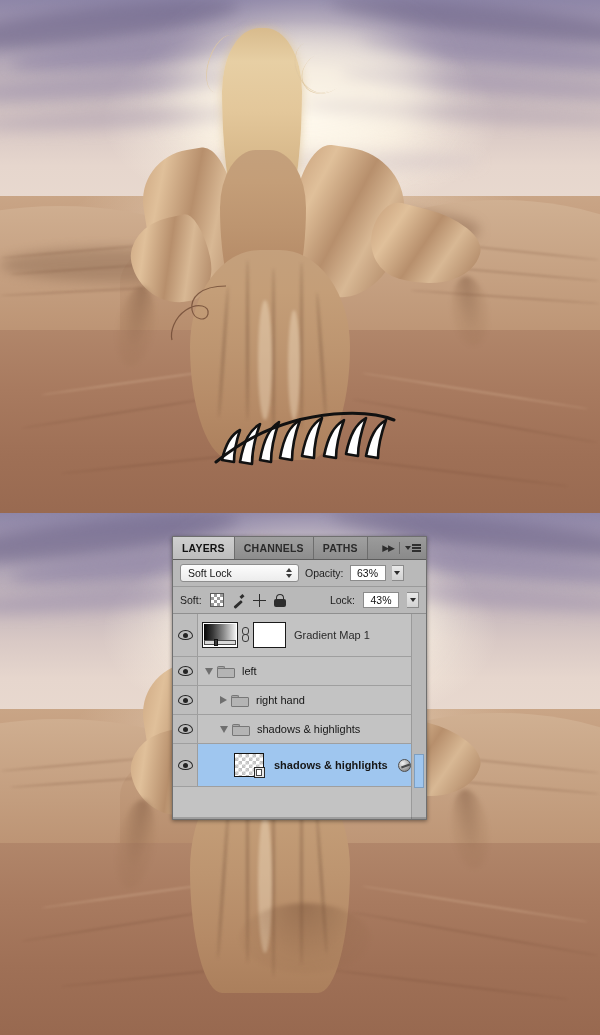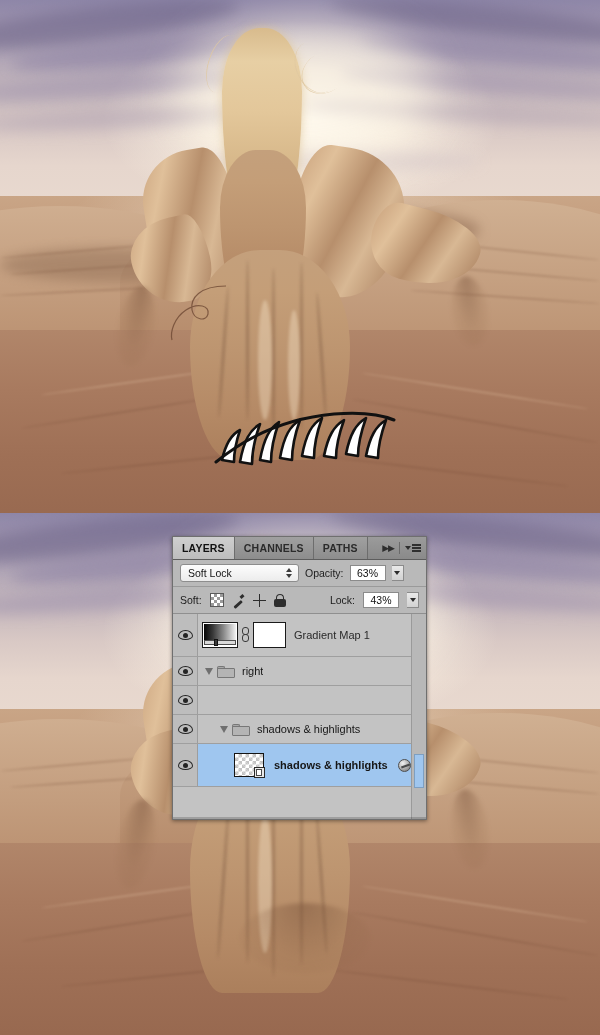--- a/index.html
+++ b/index.html
@@ -409,30 +409,35 @@
       <div class="lrow">
         <div class="eyecol">
           <span class="eye">
               <span class="out"></span>
               <span class="pup"></span>
             </span>
         </div>
         <div class="rowbody" style="padding-left:7px;">
           <span class="disc open"></span>
           <span class="folder"></span>
-          <span class="lname">right</span>
+          <span class="lname">left</span>
         </div>
       </div>
 
       <div class="lrow">
         <div class="eyecol">
           <span class="eye">
               <span class="out"></span>
               <span class="pup"></span>
             </span>
+        </div>
+        <div class="rowbody" style="padding-left:22px;">
+          <span class="disc closed"></span>
+          <span class="folder"></span>
+          <span class="lname">right hand</span>
         </div>
       </div>
 
 
       <div class="lrow">
         <div class="eyecol">
           <span class="eye">
               <span class="out"></span>
               <span class="pup"></span>
             </span>

